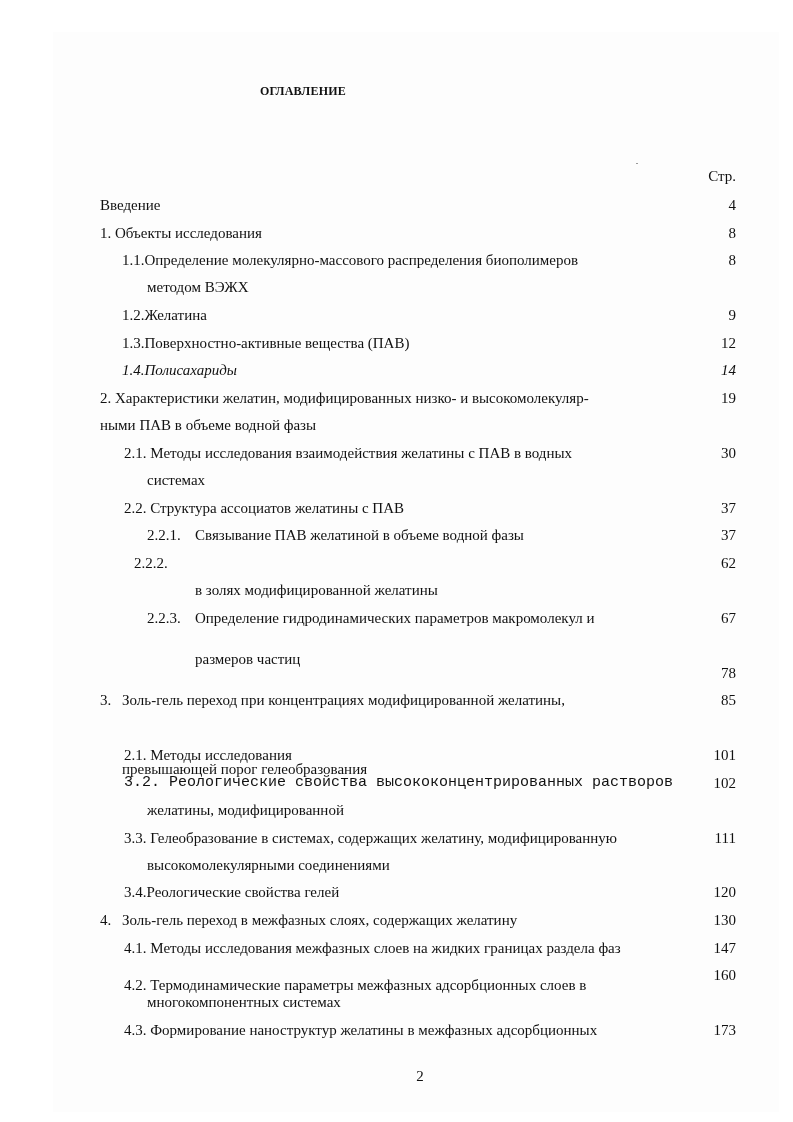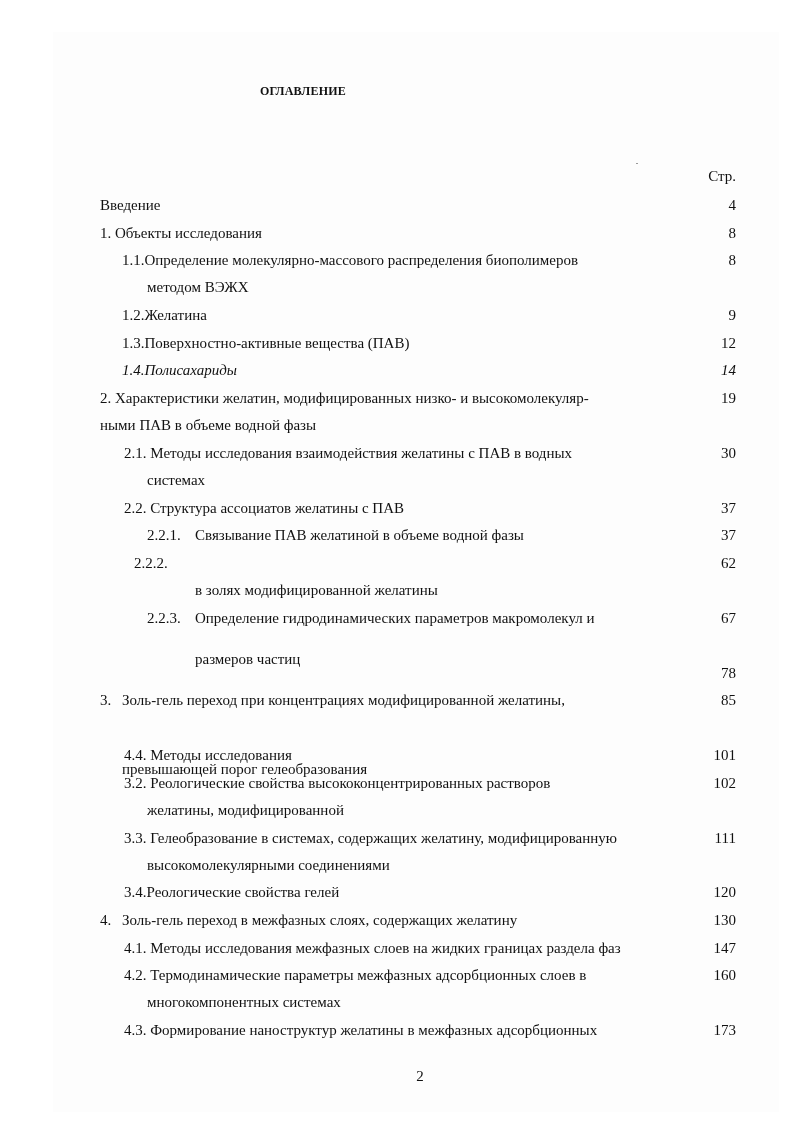--- a/index.html
+++ b/index.html
@@ -110,25 +110,25 @@
     </div>
     <div class="toc-line" style="top: 690px;">
       <span class="num" style="left: 100px;">3.</span>
       <span class="txt" style="left: 122px;">Золь-гель переход при концентрациях модифицированной желатины,</span>
       <span class="pg">85</span>
     </div>
     <div class="toc-line" style="top: 718px;">
       <span class="txt" style="left: 122px; margin-top: 41px;">превышающей порог гелеобразования</span>
     </div>
     <div class="toc-line" style="top: 745px;">
-      <span class="txt" style="left: 124px;">4.4. Методы исследования</span>
+      <span class="txt" style="left: 124px;">2.1. Методы исследования</span>
       <span class="pg">101</span>
     </div>
     <div class="toc-line" style="top: 773px;">
-      <span class="txt" style="left: 124px;">3.2. Реологические свойства высококонцентрированных растворов</span>
+      <span class="txt" style="left: 124px; font-family: Liberation Mono, monospace;">3.2. Реологические свойства высококонцентрированных растворов</span>
       <span class="pg">102</span>
     </div>
     <div class="toc-line" style="top: 800px;">
       <span class="txt" style="left: 147px;">желатины, модифицированной</span>
     </div>
     <div class="toc-line" style="top: 828px;">
       <span class="txt" style="left: 124px;">3.3. Гелеобразование в системах, содержащих желатину, модифицированную</span>
       <span class="pg">111</span>
     </div>
     <div class="toc-line" style="top: 855px;">
@@ -141,21 +141,21 @@
     <div class="toc-line" style="top: 910px;">
       <span class="num" style="left: 100px;">4.</span>
       <span class="txt" style="left: 122px;">Золь-гель переход в межфазных слоях, содержащих желатину</span>
       <span class="pg">130</span>
     </div>
     <div class="toc-line" style="top: 938px;">
       <span class="txt" style="left: 124px;">4.1. Методы исследования межфазных слоев на жидких границах раздела фаз</span>
       <span class="pg">147</span>
     </div>
     <div class="toc-line" style="top: 965px;">
-      <span class="txt" style="left: 124px;">4.2. Термодинамические параметры межфазных адсорбционных слоев в</span>
+      <span class="txt" style="left: 124px; margin-top: 10px;">4.2. Термодинамические параметры межфазных адсорбционных слоев в</span>
       <span class="pg">160</span>
     </div>
     <div class="toc-line" style="top: 992px;">
       <span class="txt" style="left: 147px;">многокомпонентных системах</span>
     </div>
     <div class="toc-line" style="top: 1020px;">
       <span class="txt" style="left: 124px;">4.3. Формирование наноструктур желатины в межфазных адсорбционных</span>
       <span class="pg">173</span>
     </div>
   </div>

